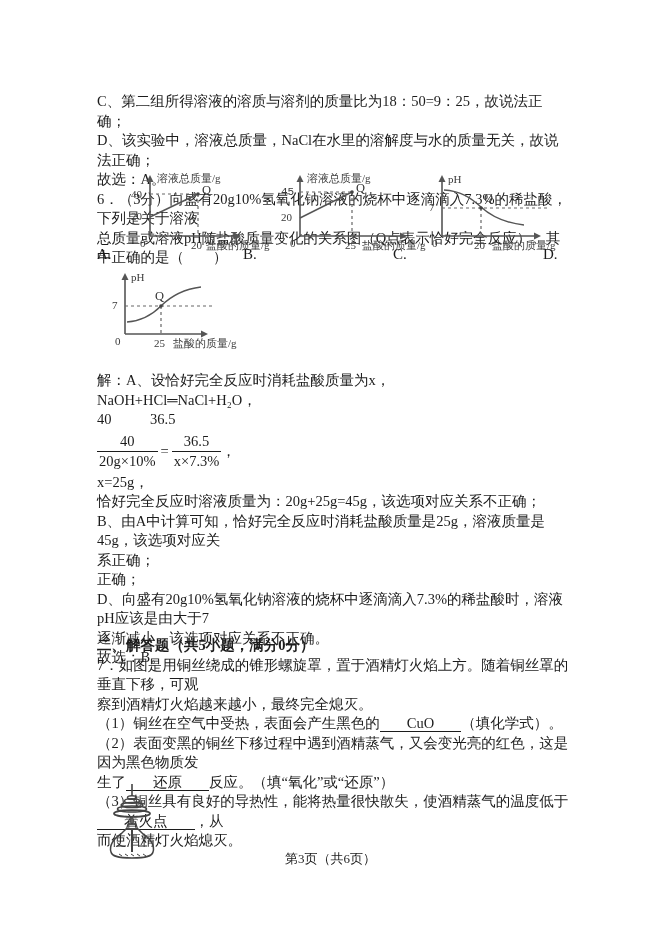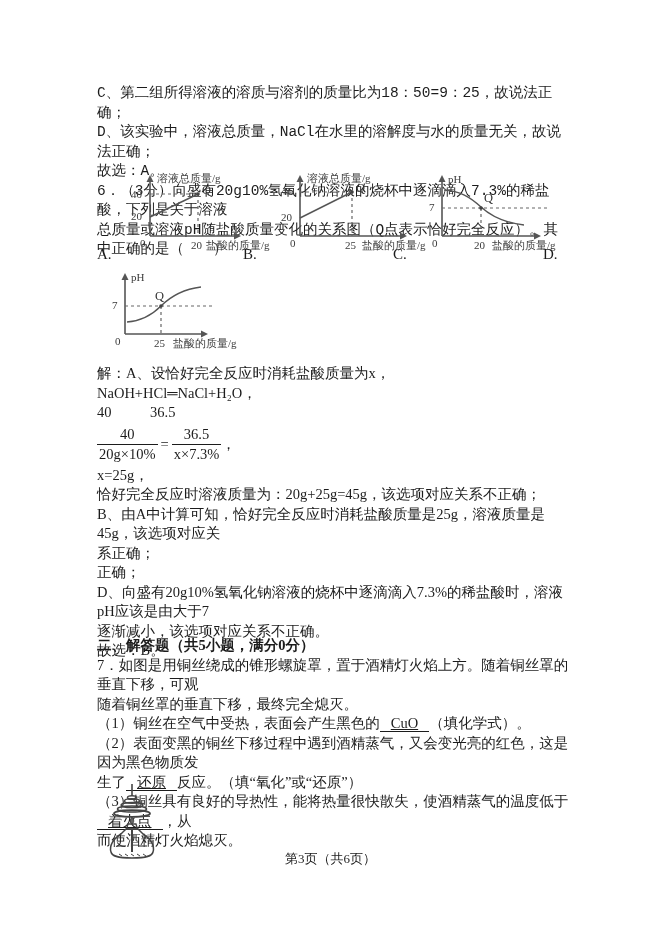--- a/index.html
+++ b/index.html
@@ -2,43 +2,43 @@
 <html><head>
 <meta charset="utf-8">
 <style>
   html,body{margin:0;padding:0;background:#ffffff;}
   .page{position:relative;width:661px;height:935px;background:#ffffff;overflow:hidden;
         color:#1c1c1c;font-family:"Liberation Serif","DejaVu Serif",serif;
         font-size:14.5px;line-height:19.5px;}
   .content{position:absolute;left:97px;top:84px;width:472px;}
   p{margin:0;padding:0;}
   .sec{position:absolute;left:0;width:472px;}
-  .sec1{top:0;font-family:Liberation Mono, monospace;}
+  .sec1{top:8px;}
   .charts-row1{top:86px;height:96px;}
   .charts-row2{top:182px;height:92px;}
-  .solution{top:280px;}
+  .solution{top:287px;}
   .sec2{top:540px;margin-top:12px;}
   .bold{font-weight:bold;}
   
   .chart{position:absolute;top:0;margin-left:12px;}
   .chart svg{display:block;}
   .chart .lbl{position:absolute;font-size:11px;color:#3a3a3a;white-space:nowrap;
               font-family:"Liberation Serif","DejaVu Serif",serif;line-height:11px;}
   .chart .qlbl{font-size:12.5px;color:#2f2f2f;}
   .opt-letter{position:absolute;bottom:4px;font-size:15px;color:#1c1c1c;line-height:15px;}
   
   .molar-row span.m1{display:inline-block;width:53px;}
   .given-row span.g1{display:inline-block;margin-right:13px;}
   .frac-row{display:flex;align-items:center;margin:3px 0 2px 0;height:38px;}
   .frac{display:inline-block;text-align:center;line-height:17px;}
   .frac .num{display:block;border-bottom:1.2px solid #1c1c1c;padding:0 8px 1px 8px;}
   .frac .den{display:block;padding:1px 2px 0 2px;}
   .eqsign{margin:0 3px;}
   
-  .ans{border-bottom:1.2px solid #1c1c1c;padding:0 11px;text-decoration:underline;}
+  .ans{border-bottom:1.2px solid #1c1c1c;padding:0 27px;}
   
   .lamp{position:absolute;left:2px;top:148px;}
   .footer{position:absolute;left:0;top:849px;width:661px;text-align:center;
           font-size:13px;color:#1c1c1c;}
 </style>
 </head>
 <body>
 
 <div class="page">
   <div class="content">
@@ -161,21 +161,21 @@
       <p>系正确；</p>
       <p>正确；</p>
       <p>D、向盛有20g10%氢氧化钠溶液的烧杯中逐滴滴入7.3%的稀盐酸时，溶液pH应该是由大于7</p>
       <p>逐渐减小，该选项对应关系不正确。</p>
       <p>故选：B。</p>
     </div>
 
     <div class="sec sec2">
       <p class="bold">二、解答题（共5小题，满分0分）</p>
       <p>7．如图是用铜丝绕成的锥形螺旋罩，置于酒精灯火焰上方。随着铜丝罩的垂直下移，可观</p>
-      <p>随着铜丝罩的垂直下移，最终完全熄灭。</p>
+      <p>察到酒精灯火焰越来越小，最终完全熄灭。</p>
       <p><span>（1）铜丝在空气中受热，表面会产生黑色的</span><span class="ans">CuO</span><span>（填化学式）。</span></p>
       <p>（2）表面变黑的铜丝下移过程中遇到酒精蒸气，又会变光亮的红色，这是因为黑色物质发</p>
       <p><span>生了</span><span class="ans">还原</span><span>反应。（填“氧化”或“还原”）</span></p>
       <p><span>（3）铜丝具有良好的导热性，能将热量很快散失，使酒精蒸气的温度低于</span><span class="ans">着火点</span><span>，从</span></p>
       <p>而使酒精灯火焰熄灭。</p>
 
       <div class="lamp">
         <svg width="66" height="78" viewBox="0 0 66 78">
 
           <path d="M33 0 V12" stroke="#444" stroke-width="1.6" fill="none"></path>

